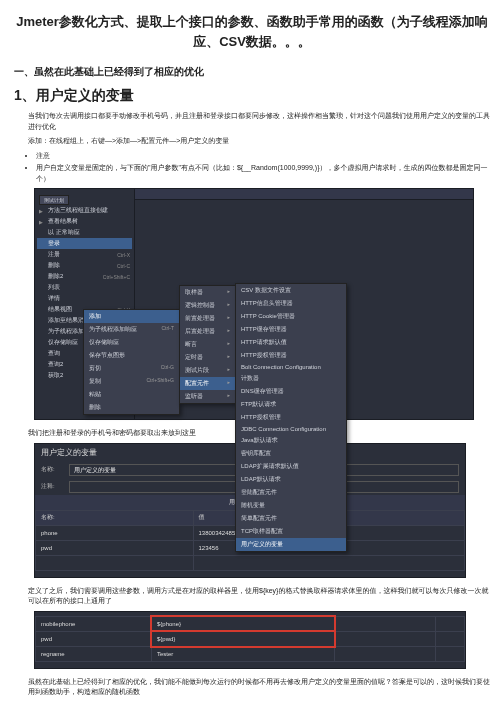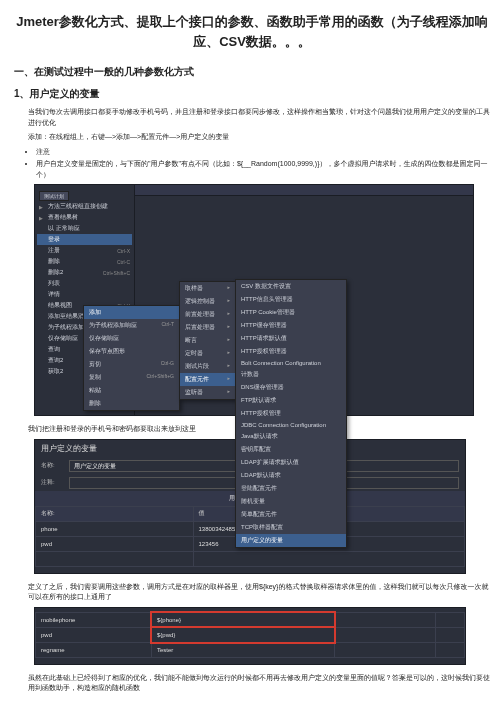--- a/index.html
+++ b/index.html
@@ -17,21 +17,21 @@
     text-align: center;
     margin: 0 0 14px 0;
     line-height: 1.5;
   }
   h2 {
     font-size: 10px;
     font-weight: bold;
     margin: 0 0 8px 0;
   }
   h3 {
-    font-size: 10px;
+    font-size: 14px;
     font-weight: bold;
     margin: 0 0 6px 0;
   }
   p {
     font-size: 7px;
     margin: 4px 0;
     line-height: 1.5;
   }
   .indent1 { padding-left: 14px; }
   ul.bullets { margin: 4px 0 4px 22px; padding: 0; }
@@ -168,21 +168,21 @@
     left: -2px; top: -2px; right: -2px; bottom: -2px;
     border: 2px solid #d43a2f;
     pointer-events: none;
   }
 </style>
 </head>
 <body>
 
 <h1>Jmeter参数化方式、提取上个接口的参数、函数助手常用的函数（为子线程添加响应、CSV数据。。。</h1>
 
-<h2>一、在测试过程中一般的几种参数化方式</h2>
+<h2>一、虽然在此基础上已经得到了相应的优化</h2>
 
 <h3>1、用户定义的变量</h3>
 
 <p class="indent1">当我们每次去调用接口都要手动修改手机号码，并且注册和登录接口都要同步修改，这样操作相当繁琐，针对这个问题我们使用用户定义的变量的工具进行优化</p>
 <p class="indent1">添加：在线程组上，右键—&gt;添加—&gt;配置元件—&gt;用户定义的变量</p>
 
 <ul class="bullets">
   <li>注意</li>
   <li>用户自定义变量是固定的，与下面的"用户参数"有点不同（比如：${__Random(1000,9999,)}），多个虚拟用户请求时，生成的四位数都是固定同一个）</li>
 </ul>

